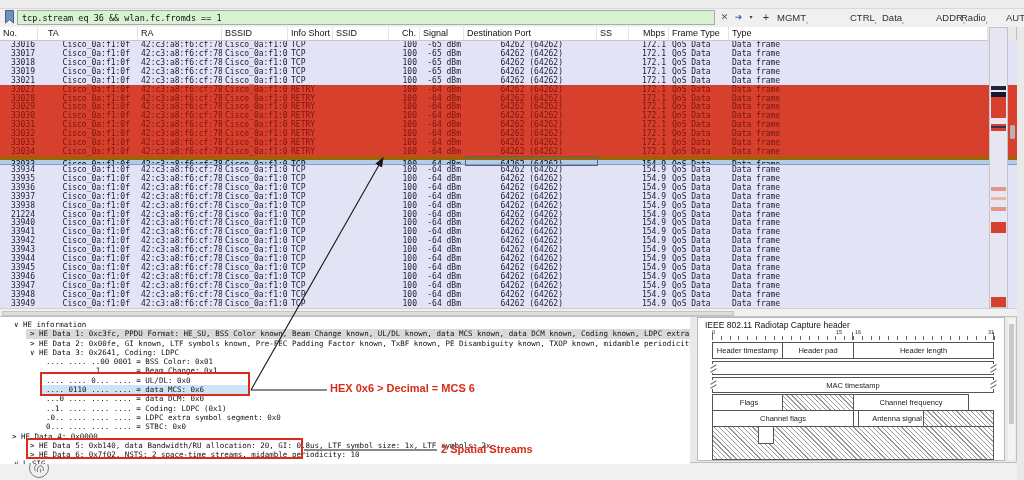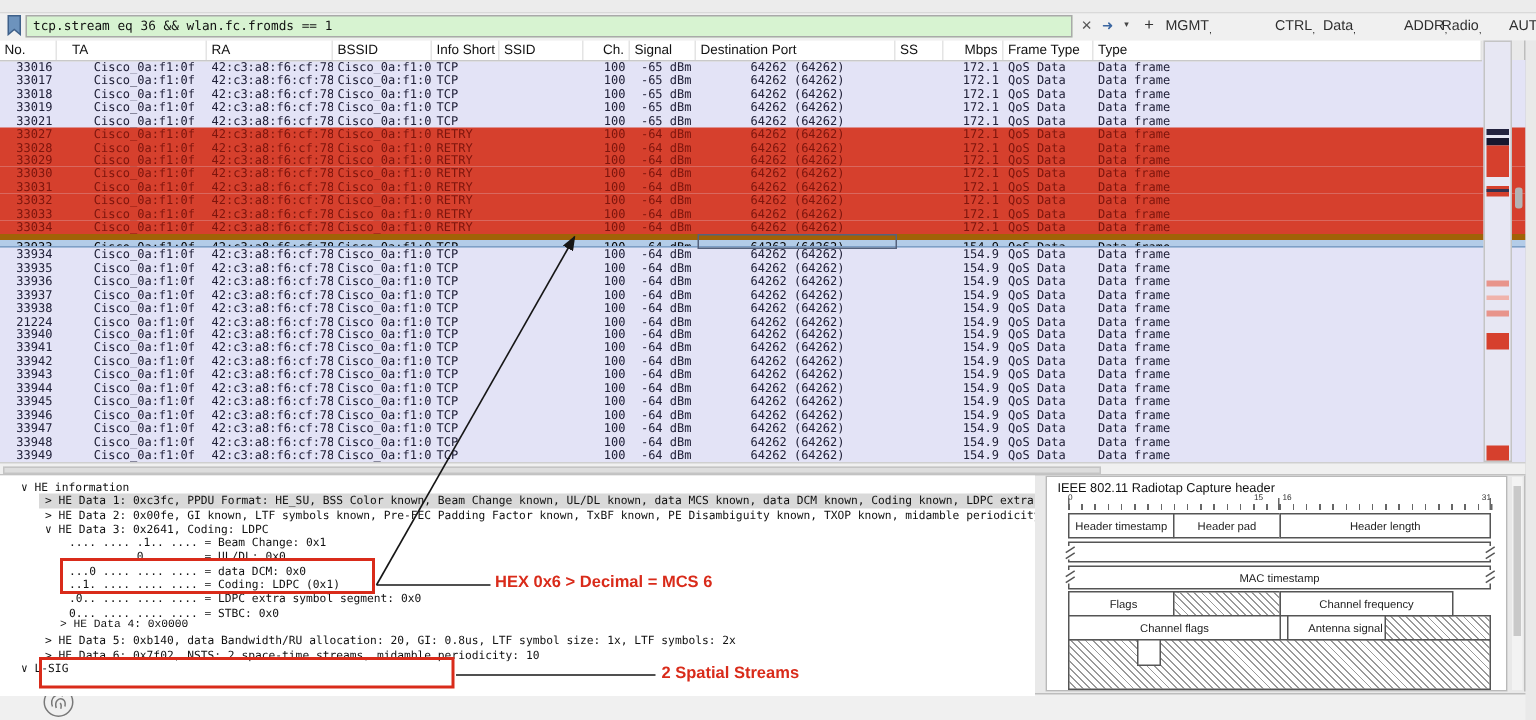--- a/index.html
+++ b/index.html
@@ -582,27 +582,29 @@
 <div class="wedge"></div>
 <div class="hscroll">
     <div class="hthumb"></div>
   </div>
 
 <div class="detail" id="detail">
     <div class="dline" style="padding-left: 14px;">∨ HE information</div>
     <div class="dline bg-gray" style="padding-left: 30px;">&gt; HE Data 1: 0xc3fc, PPDU Format: HE_SU, BSS Color known, Beam Change known, UL/DL known, data MCS known, data DCM known, Coding known, LDPC extra symbol segment known, STBC k</div>
     <div class="dline" style="padding-left: 30px;">&gt; HE Data 2: 0x00fe, GI known, LTF symbols known, Pre-FEC Padding Factor known, TxBF known, PE Disambiguity known, TXOP known, midamble periodicity known</div>
     <div class="dline" style="padding-left: 30px;">∨ HE Data 3: 0x2641, Coding: LDPC</div>
+    <div class="dline" style="padding-left: 46px;">.... .... ..00 0001 = BSS Color: 0x01</div>
     <div class="dline" style="padding-left: 46px;">.... .... .1.. .... = Beam Change: 0x1</div>
     <div class="dline" style="padding-left: 46px;">.... .... 0... .... = UL/DL: 0x0</div>
+    <div class="dline bg-blue" style="padding-left: 46px;">.... 0110 .... .... = data MCS: 0x6</div>
     <div class="dline" style="padding-left: 46px;">...0 .... .... .... = data DCM: 0x0</div>
     <div class="dline" style="padding-left: 46px;">..1. .... .... .... = Coding: LDPC (0x1)</div>
     <div class="dline" style="padding-left: 46px;">.0.. .... .... .... = LDPC extra symbol segment: 0x0</div>
     <div class="dline" style="padding-left: 46px;">0... .... .... .... = STBC: 0x0</div>
-    <div class="dline" style="padding-left: 40px; font-family: Liberation Mono, monospace;">&gt; HE Data 4: 0x0000</div>
+    <div class="dline" style="padding-left: 12px;">&gt; HE Data 4: 0x0000</div>
     <div class="dline" style="padding-left: 30px;">&gt; HE Data 5: 0xb140, data Bandwidth/RU allocation: 20, GI: 0.8us, LTF symbol size: 1x, LTF symbols: 2x</div>
     <div class="dline" style="padding-left: 30px;">&gt; HE Data 6: 0x7f02, NSTS: 2 space-time streams, midamble periodicity: 10</div>
     <div class="dline" style="padding-left: 14px;">∨ L-SIG</div>
   </div>
 
 <div class="rightpane">
   <div class="rtitle">IEEE 802.11 Radiotap Capture header</div>
   <div class="ruler">
     <span class="rlab" style="left:0">0</span>
     <span class="rlab" style="left:124px">15</span>

